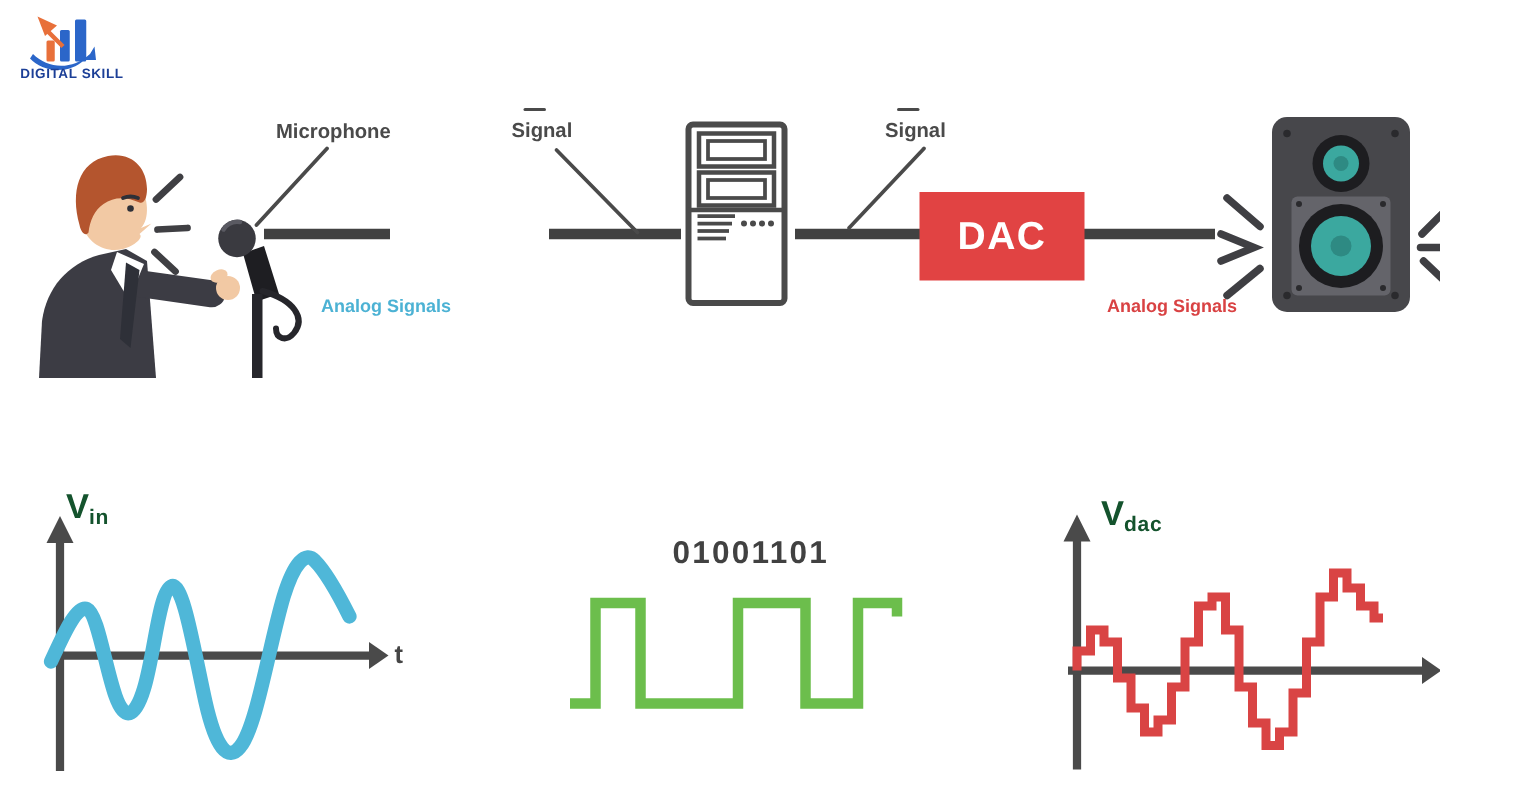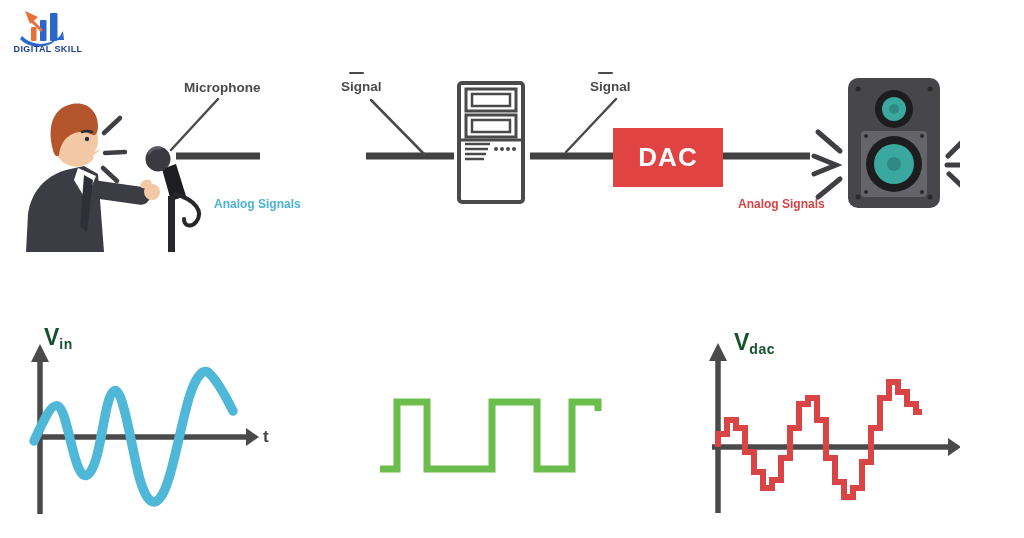--- a/index.html
+++ b/index.html
@@ -181,19 +181,20 @@
 
   <div class="lbl analog analog-left">Analog Signals</div>
 
   <div class="lbl analog analog-right">Analog Signals</div>
 
   <div class="lbl axis-title" style="left:44px;top:324px;">
     <span>V</span><span class="sub">in</span>
   </div>
   <div class="lbl t-label" style="left:263px;top:427px;">t</div>
 
+  <div class="lbl bits">01001101</div>
 
   <div class="lbl axis-title" style="left:721px;top:329px;margin-left:13px;">
     <span>V</span><span class="sub">dac</span>
   </div>
   <div class="lbl t-label" style="left:967px;top:437px;">t</div>
 
 </div>
 
 </body></html>

